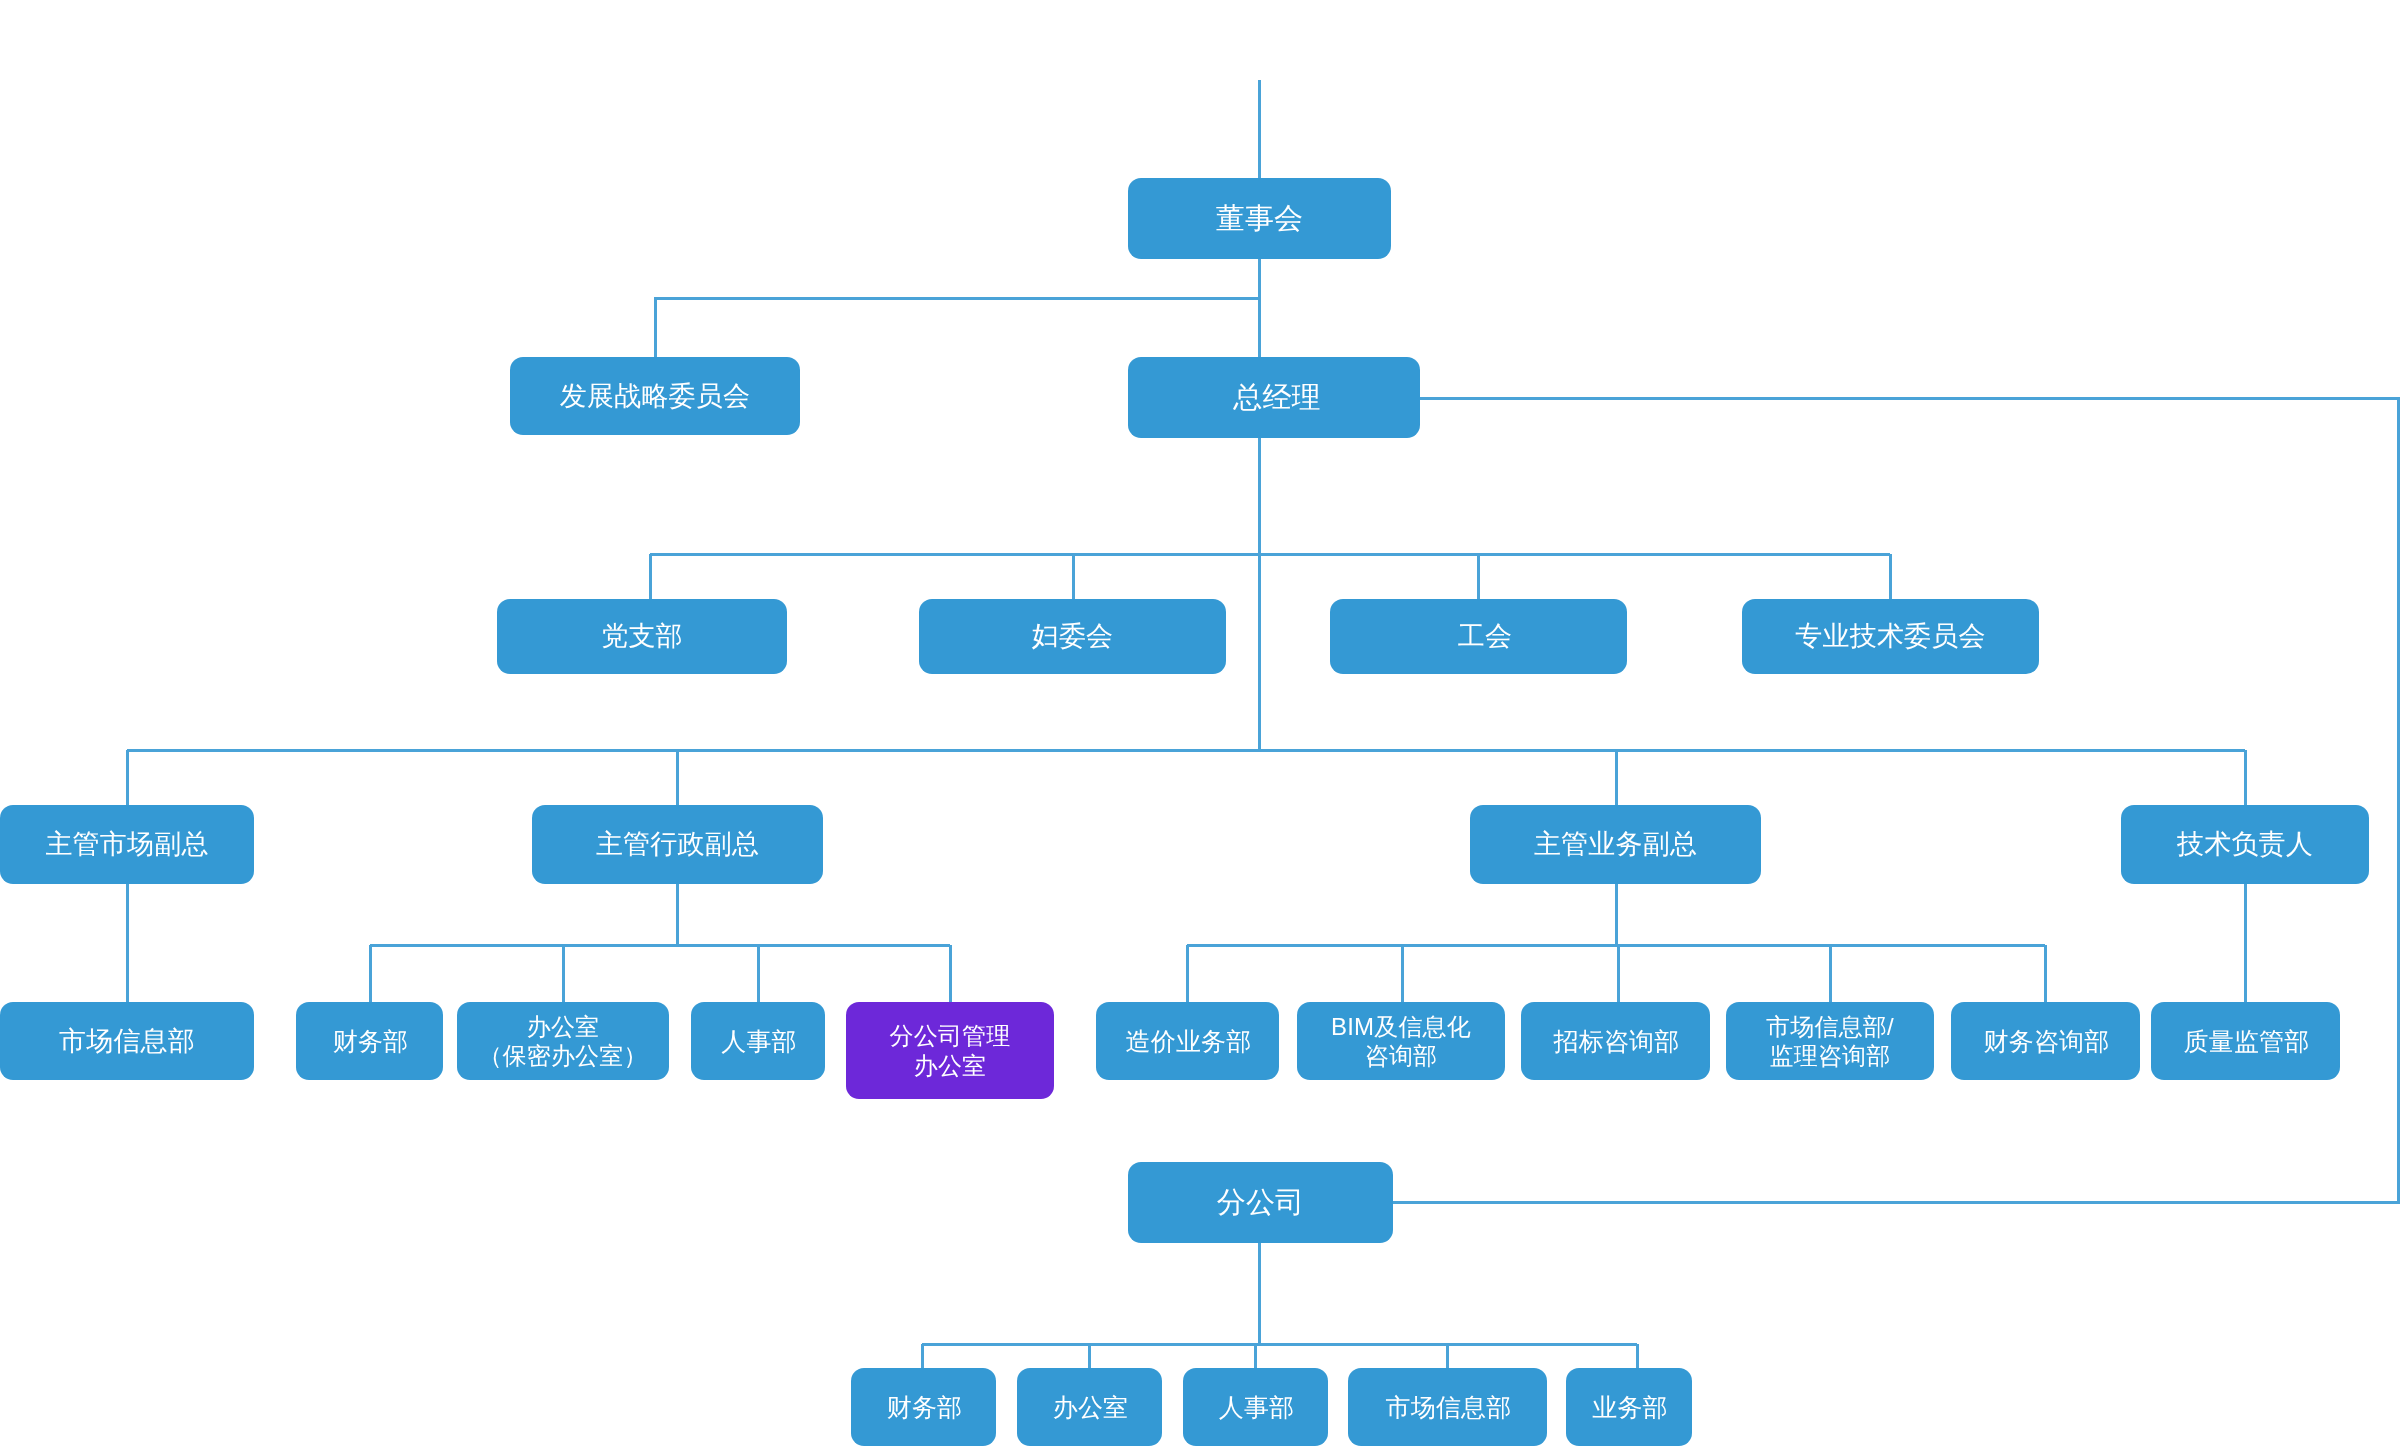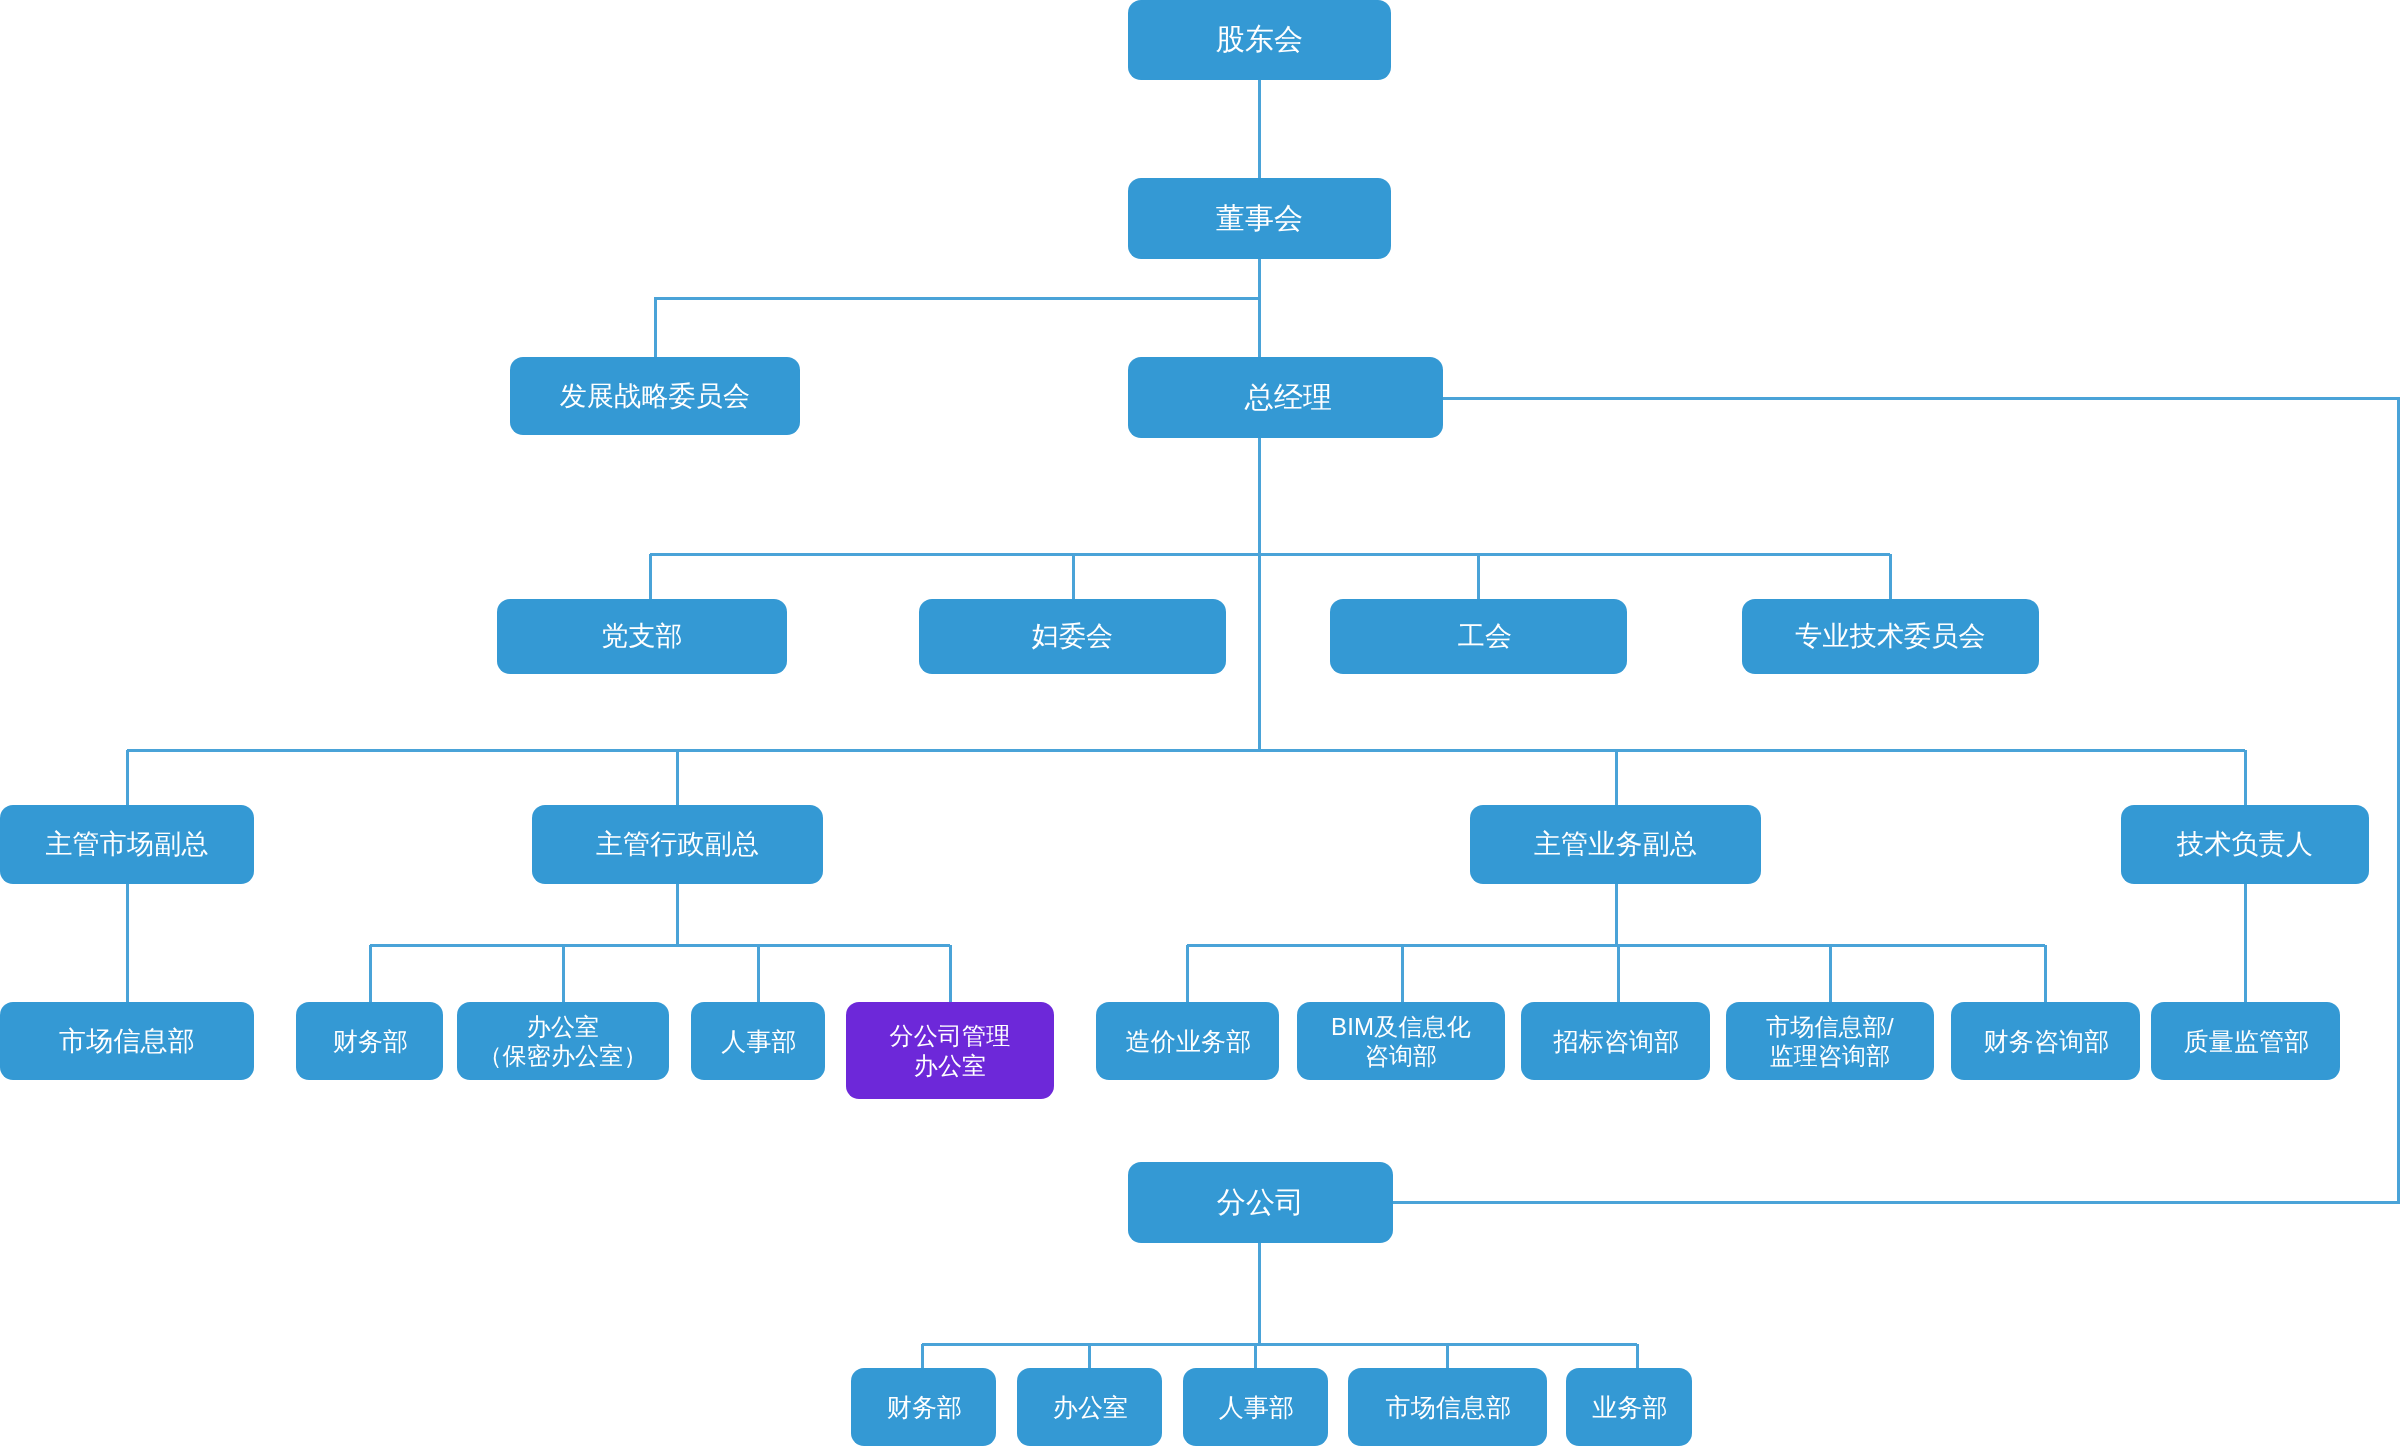--- a/index.html
+++ b/index.html
@@ -100,33 +100,30 @@
       <path d="M922,1344 L1637,1344"></path>
       <path d="M922,1344 L922,1368"></path>
       <path d="M1089,1344 L1089,1368"></path>
       <path d="M1255,1344 L1255,1368"></path>
       <path d="M1447,1344 L1447,1368"></path>
       <path d="M1637,1344 L1637,1368"></path>
 
     </g>
   </svg>
 
-  <div class="node fs-lg" style="left: 1128px; top: 0px; width: 263px; height: 80px; background: rgb(52, 153, 212); color: rgb(255, 255, 255);">
-    <span class="node-label">股东会</span>
-  </div>
 
   <div class="node fs-lg" style="left: 1128px; top: 178px; width: 263px; height: 81px; background: rgb(52, 153, 212); color: rgb(255, 255, 255);">
     <span class="node-label">董事会</span>
   </div>
 
   <div class="node fs-md" style="left: 510px; top: 357px; width: 290px; height: 78px; background: rgb(52, 153, 212); color: rgb(255, 255, 255);">
     <span class="node-label">发展战略委员会</span>
   </div>
 
-  <div class="node fs-lg" style="left: 1128px; top: 357px; width: 315px; height: 81px; background: rgb(52, 153, 212); color: rgb(255, 255, 255); padding-left: 12px;">
+  <div class="node fs-lg" style="left: 1128px; top: 357px; width: 292px; height: 81px; background: rgb(52, 153, 212); color: rgb(255, 255, 255); padding-left: 12px;">
     <span class="node-label">总经理</span>
   </div>
 
   <div class="node fs-md" style="left: 497px; top: 599px; width: 290px; height: 75px; background: rgb(52, 153, 212); color: rgb(255, 255, 255);">
     <span class="node-label">党支部</span>
   </div>
 
   <div class="node fs-md" style="left: 919px; top: 599px; width: 307px; height: 75px; background: rgb(52, 153, 212); color: rgb(255, 255, 255);">
     <span class="node-label">妇委会</span>
   </div>

